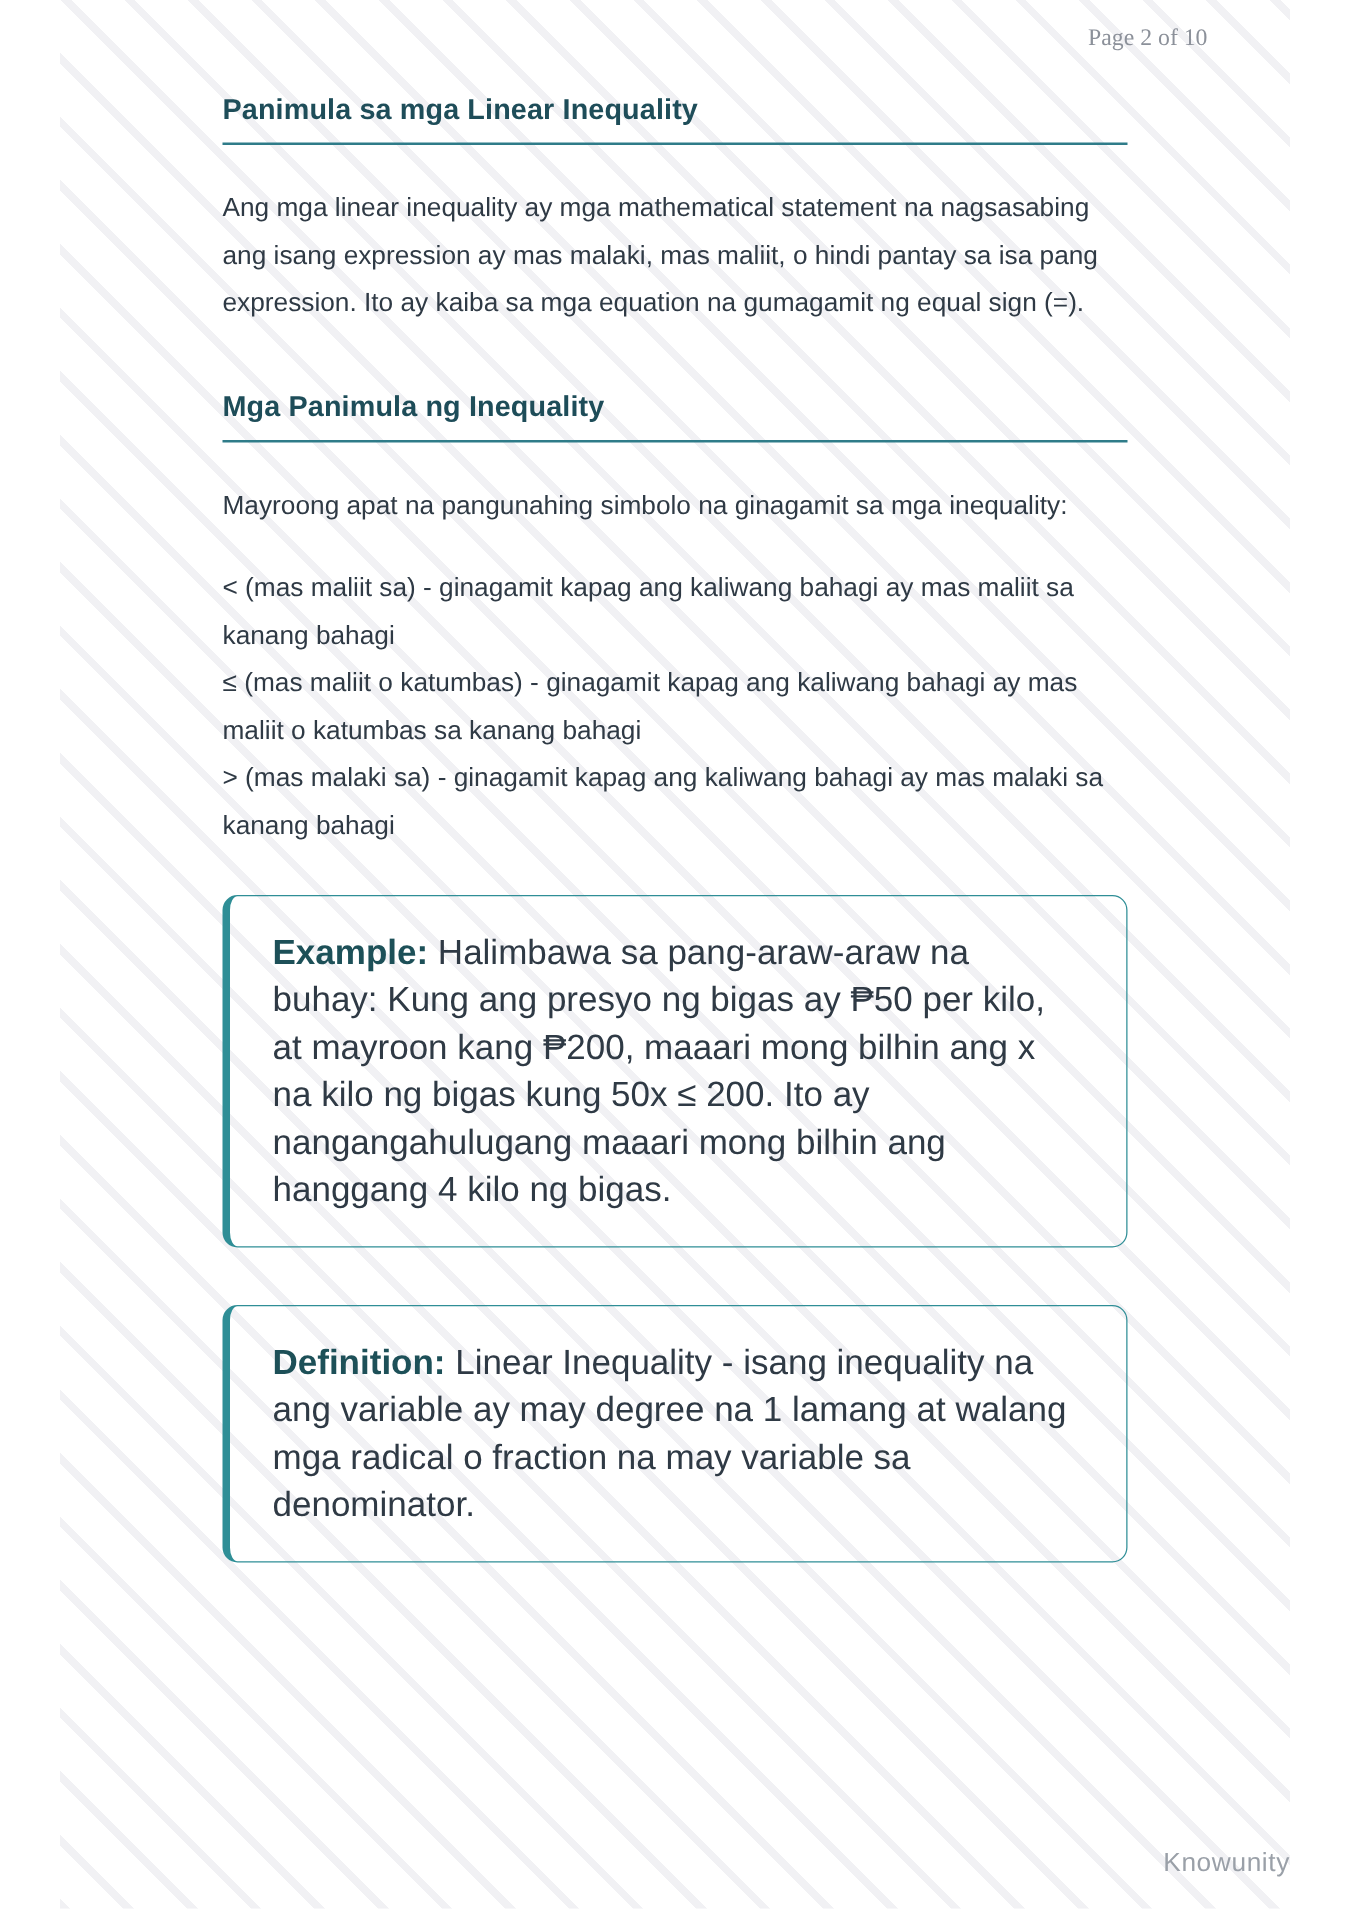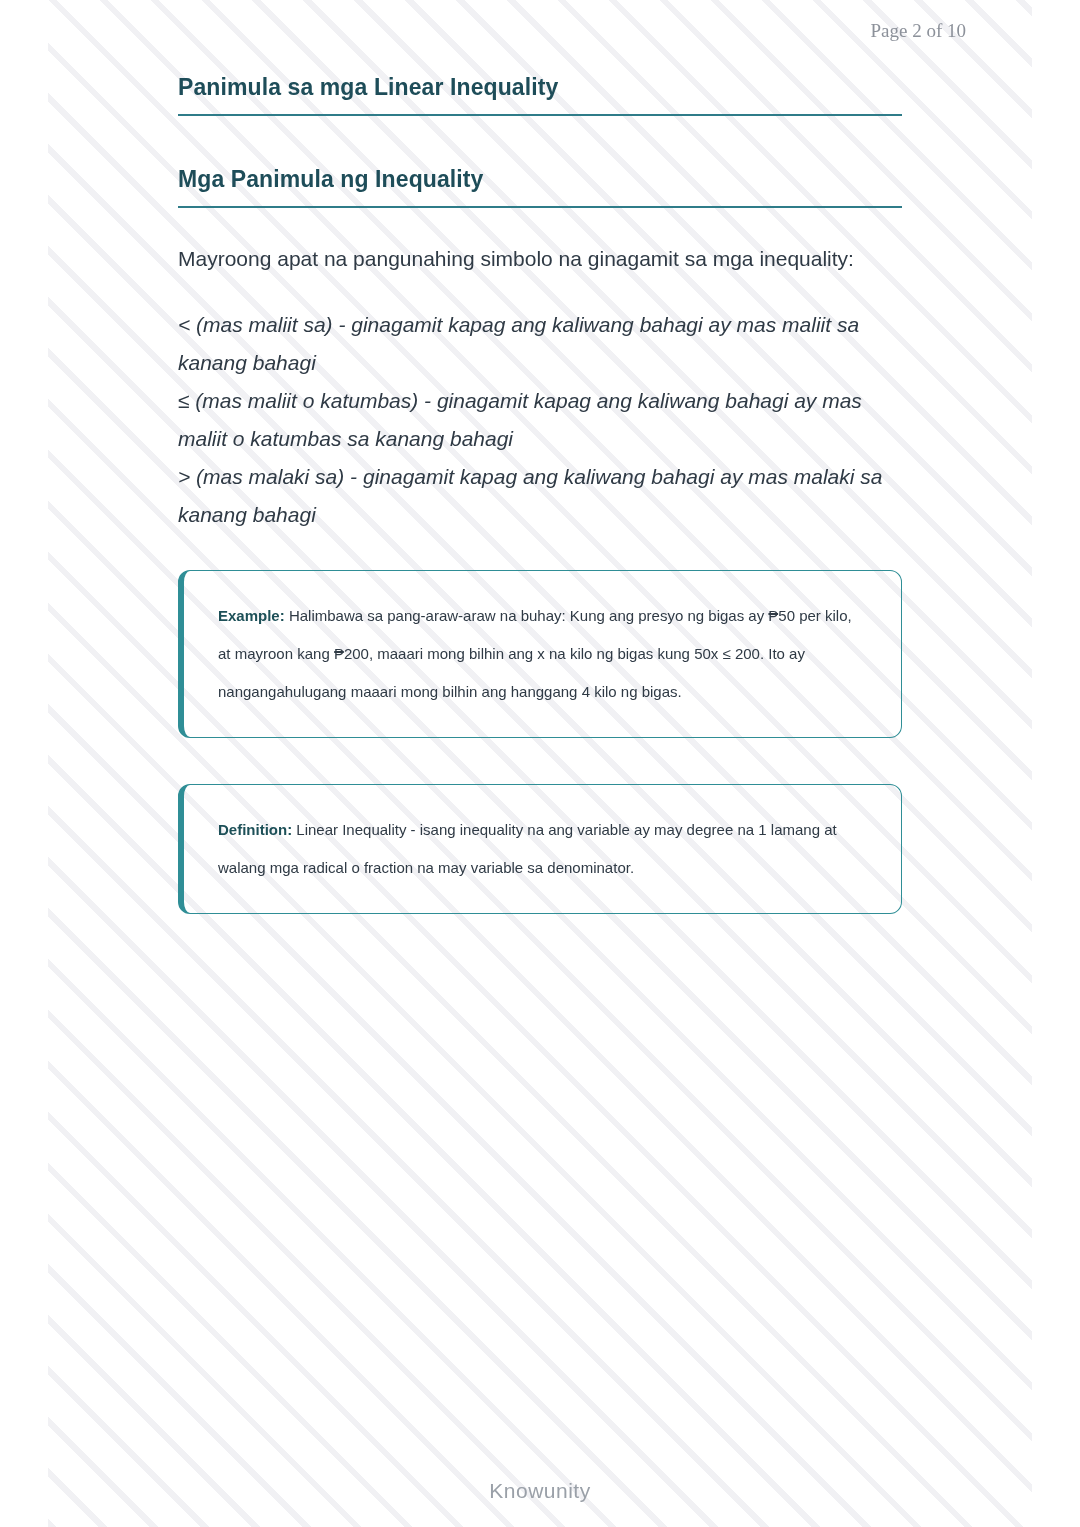--- a/index.html
+++ b/index.html
@@ -64,68 +64,69 @@
   p.body-text, .symbol-item {
     font-size: 21px;
     line-height: 38px;
     color: var(--body-text, #2f3a45);
   }
 
   p.lead { margin-top: 32px; }
 
   section.second { margin-top: 48px; }
 
-  .symbol-list { margin-top: 28px; font-style: italic; }
+  .symbol-list { margin-top: 28px; }
 
   .callout {
     margin-top: 36px;
     border: 1.5px solid var(--box-border, #2f8e96);
     border-left: 6px solid var(--box-border, #2f8e96);
     border-radius: 12px;
     padding: 26px 42px 26px 34px;
     background: transparent;
   }
   .callout + .callout { margin-top: 46px; }
 
   .callout-text {
-    font-size: 15px;
+    font-size: 28px;
     line-height: 38px;
     color: var(--body-text, #2f3a45);
   }
   .callout-label {
     font-weight: 700;
     color: var(--label-text, #1d5058);
   }
 
   .footer {
     position: absolute;
     bottom: 24px;
     left: 0;
     width: 100%;
-    text-align: center;
+    text-align: right;
   }
   .footer-brand {
     display: inline-block;
     font-size: 21px;
     letter-spacing: 0.5px;
     color: var(--footer-text, #9aa0a8);
   }
 </style>
 </head>
 <body>
 
 <div class="page">
 
   <div class="page-number">Page 2 of 10</div>
 
   <main class="content">
 
     <section>
       <h1 class="section-heading">Panimula sa mga Linear Inequality</h1>
       <hr class="rule">
+      <p class="body-text lead">Ang mga linear inequality ay mga mathematical statement na nagsasabing ang isang expression ay mas malaki, mas maliit, o hindi pantay sa isa pang expression. Ito ay kaiba sa mga equation na gumagamit ng equal sign (=).</p>
     </section>
 
     <section class="second">
       <h1 class="section-heading">Mga Panimula ng Inequality</h1>
       <hr class="rule">
       <p class="body-text lead">Mayroong apat na pangunahing simbolo na ginagamit sa mga inequality:</p>
 
       <div class="symbol-list">
         <div class="symbol-item">&lt; (mas maliit sa) - ginagamit kapag ang kaliwang bahagi ay mas maliit sa kanang bahagi</div>
         <div class="symbol-item">≤ (mas maliit o katumbas) - ginagamit kapag ang kaliwang bahagi ay mas maliit o katumbas sa kanang bahagi</div>

